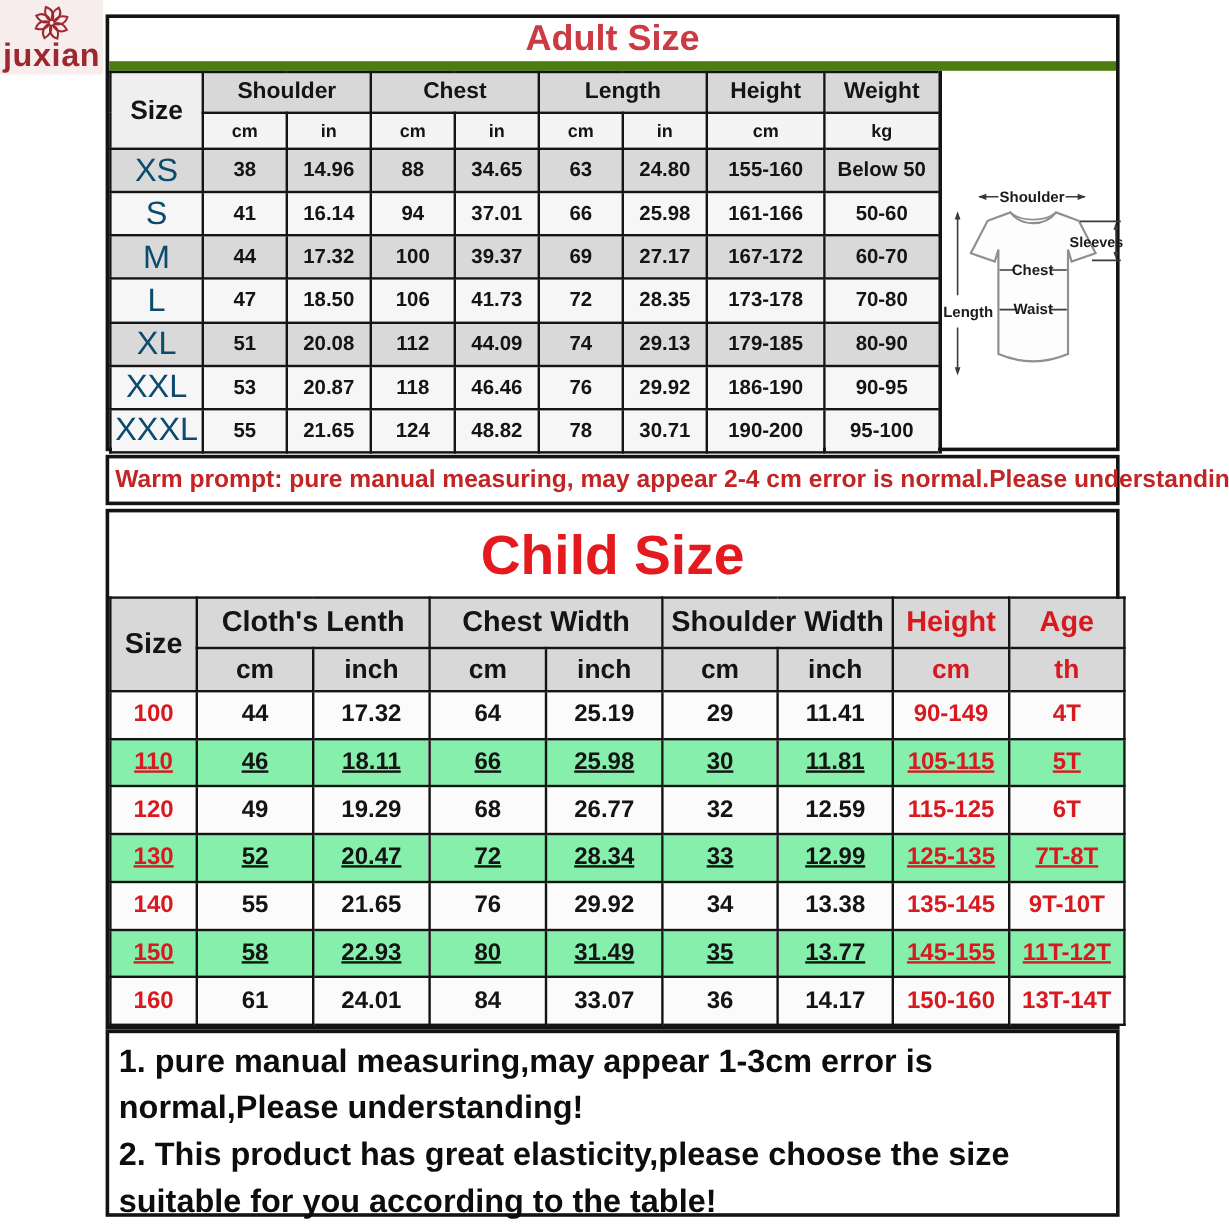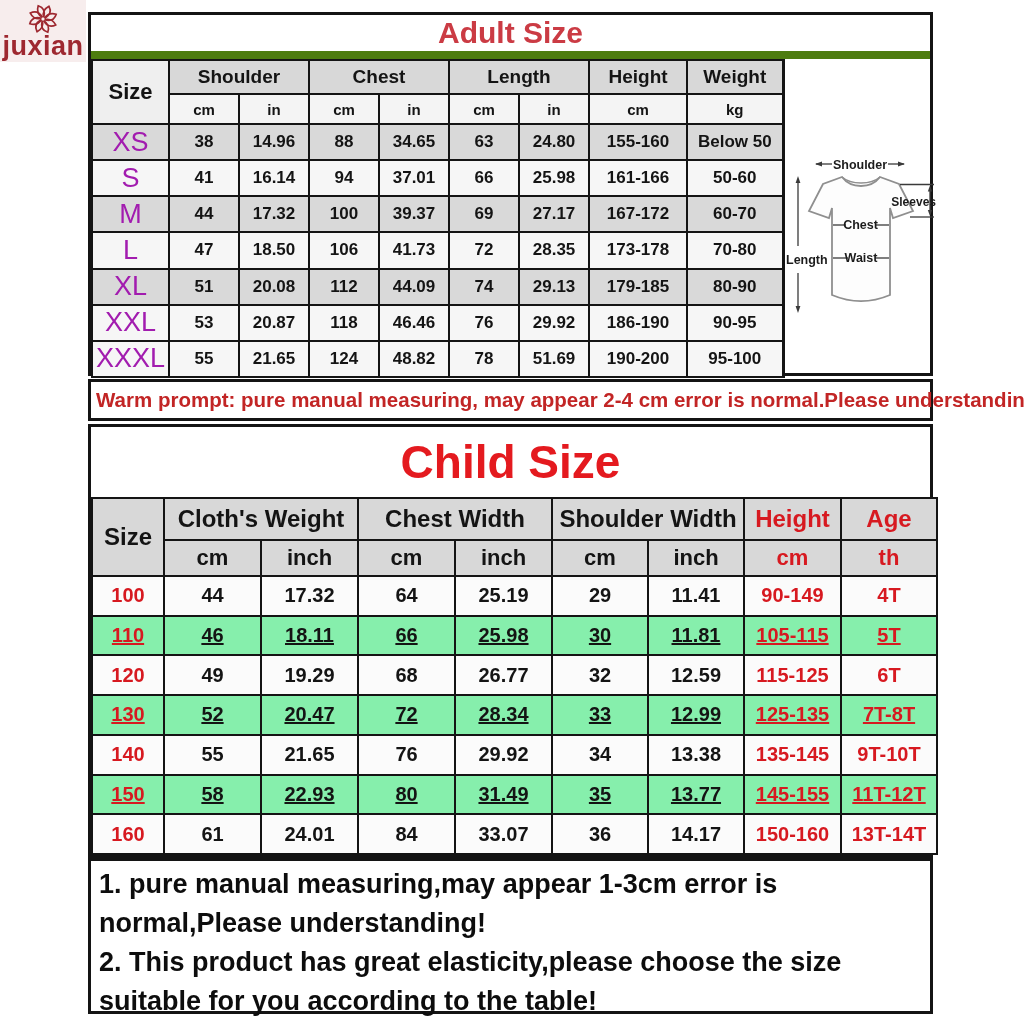--- a/index.html
+++ b/index.html
@@ -22,21 +22,21 @@
                color:#cb3b44;font-size:30px;font-weight:700;}
   .adult-body{display:flex;height:319px;}
   .adult-table{width:691px;height:319px;border-right:3px solid #141414;}
   .adult-table thead tr.grp{height:34px;}
   .adult-table thead tr.sub{height:30px;}
   .adult-table th{background:#d8d8d8;font-size:19px;}
   .adult-table tr.sub th{background:#f4f4f4;font-size:15px;}
   .adult-table th.size-hd{background:#efefef;font-size:22px;}
   .adult-table td{font-size:17px;background:#f6f6f6;font-weight:700;}
   .adult-table tr.shaded td{background:#d9d9d9;}
-  .adult-table td.size-col{color:#a21caf;font-size:27px;font-weight:400;}
+  .adult-table td.size-col{color:#0c4a6e;font-size:27px;font-weight:400;}
 
   
   .diagram{flex:1;position:relative;}
   .diagram svg{position:absolute;left:0;top:92px;}
   .diagram text{font-family:"Liberation Sans",sans-serif;font-weight:700;fill:#1c1c1c;}
   .m-line{stroke:#3a3a3a;stroke-width:1.3;}
   .m-arrow{fill:#3a3a3a;}
 
   
   .warm-prompt{position:absolute;left:88px;top:379px;width:845px;height:42px;
@@ -185,21 +185,21 @@
               <td>186-190</td>
               <td>90-95</td>
             </tr>
             <tr>
               <td class="size-col">XXXL</td>
               <td>55</td>
               <td>21.65</td>
               <td>124</td>
               <td>48.82</td>
               <td>78</td>
-              <td>51.69</td>
+              <td>30.71</td>
               <td>190-200</td>
               <td>95-100</td>
             </tr>
           </tbody>
       </table>
 
       <div class="diagram">
         <svg width="152" height="180" viewBox="0 0 152 180">
           <path d="M57,26 C66,38 86,38 95,26 L114,33 L128,60 L108,67 L105,57 L105,144
                    C86,152 66,152 47,144 L47,57 L44,67 L24,60 L38,33 Z" fill="#fdfdfd" stroke="#8f8f8f" stroke-width="1.8"></path>
@@ -248,21 +248,21 @@
         <col style="width:97px">
           <col style="width:97px">
           <col style="width:96px">
         <col style="width:96px">
           <col style="width:97px">
           <col style="width:96px">
       </colgroup>
       <thead>
         <tr class="grp">
           <th rowspan="2" class="size-hd">Size</th>
-          <th colspan="2">Cloth's Weight</th>
+          <th colspan="2">Cloth's Lenth</th>
           <th colspan="2">Chest Width</th>
           <th colspan="2">Shoulder Width</th>
           <th class="red-text">Height</th>
           <th class="red-text">Age</th>
         </tr>
         <tr class="sub">
           <th>cm</th>
           <th>inch</th>
           <th>cm</th>
           <th>inch</th>

